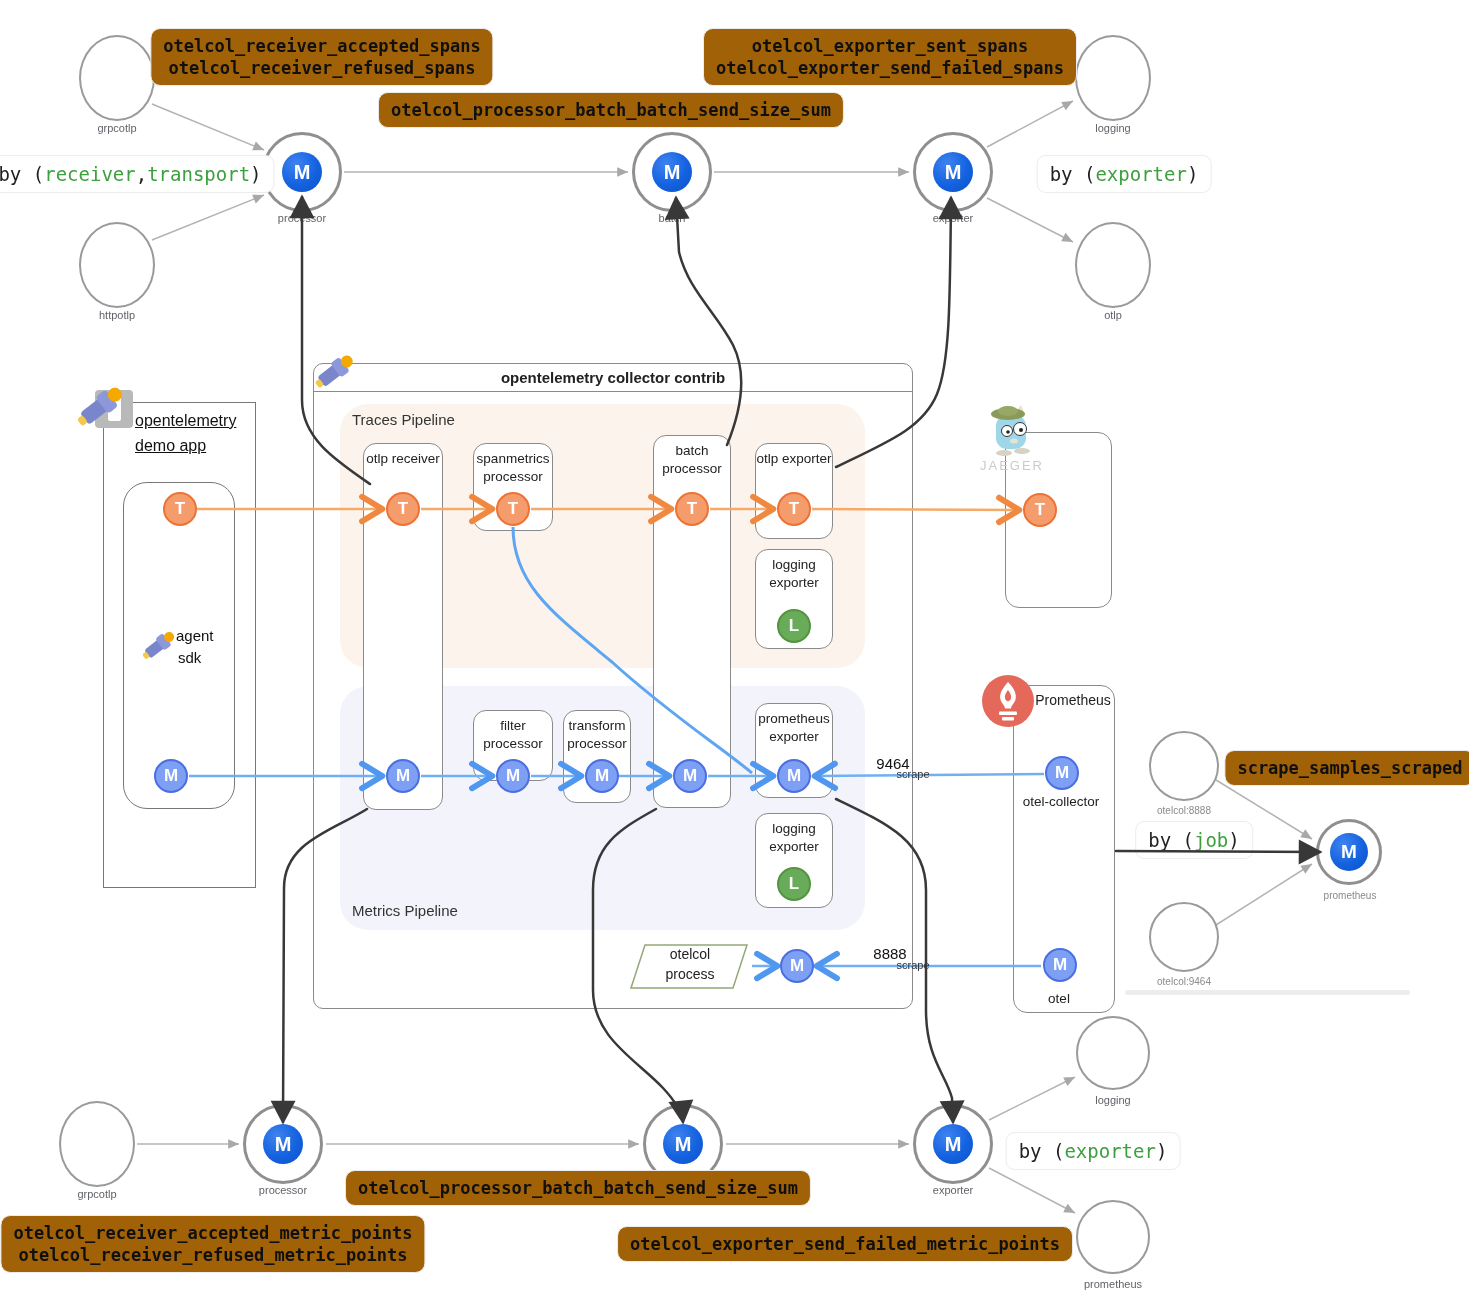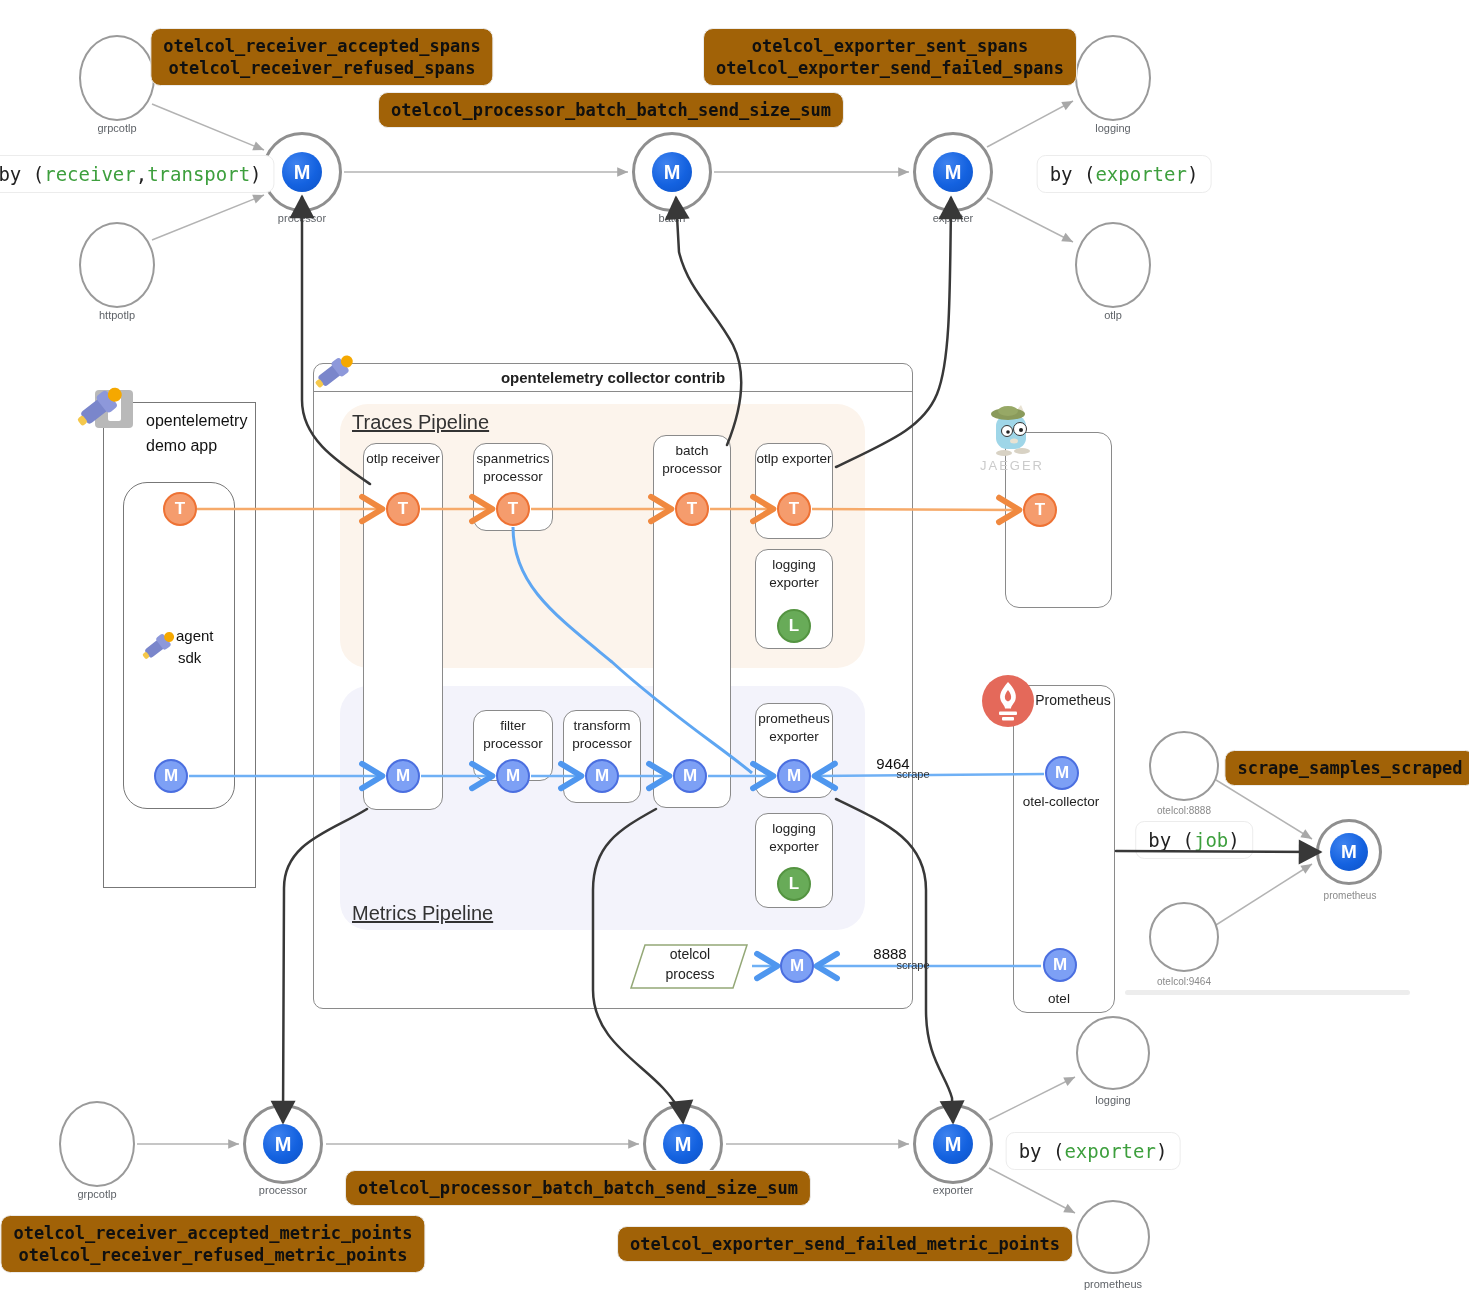--- a/index.html
+++ b/index.html
@@ -29,21 +29,21 @@
   .nl{position:absolute;font-size:11px;color:#5f6368;white-space:nowrap;transform:translateX(-50%);}
   .nl.tiny{font-size:10px;color:#8a8a8a;}
   .ml{position:absolute;font-family:"DejaVu Sans Mono","Liberation Mono",monospace;font-weight:bold;
       font-size:17px;line-height:22px;color:#101010;white-space:nowrap;text-align:center;
       transform:translateX(-50%);background:#a16207;border:1.5px solid #ececec;border-radius:10px;padding:6px 12px;}
   .byl{position:absolute;font-family:"DejaVu Sans Mono","Liberation Mono",monospace;font-size:19px;color:#222;
       white-space:nowrap;transform:translateX(-50%);background:#fff;border:1.5px solid #ececec;border-radius:9px;
       padding:7px 12px;}
   .byl .green{color:#3d9f3d;margin-top:23px;}
   .title{position:absolute;font-size:16px;line-height:25px;color:#111;}
-  .plabel{position:absolute;font-size:20px;color:#333;white-space:nowrap;text-decoration:underline;}
+  .plabel{position:absolute;font-size:15px;color:#333;white-space:nowrap;}
   .porttxt{position:absolute;font-size:15px;color:#111;white-space:nowrap;transform:translateX(-50%);}
   .scrtxt{position:absolute;font-size:11px;color:#333;white-space:nowrap;transform:translateX(-50%);}
   .divider{position:absolute;background:#ededed;border-radius:3px;}
   .ctext{position:absolute;font-size:14px;color:#222;white-space:nowrap;transform:translateX(-50%);text-align:center;}
 </style>
 </head>
 <body>
 
 <div id="canvas">
 
@@ -61,21 +61,21 @@
   <div class="pbox" style="left:473px;top:443px;width:80px;height:88px;">
     <span>spanmetrics processor</span></div>
   <div class="pbox" style="left:653px;top:435px;width:78px;height:373px;">
     <span>batch processor</span></div>
   <div class="pbox" style="left:755px;top:443px;width:78px;height:96px;">
     <span>otlp exporter</span></div>
   <div class="pbox" style="left:755px;top:549px;width:78px;height:100px;">
     <span>logging exporter</span></div>
   <div class="pbox" style="left:473px;top:710px;width:80px;height:71px;">
     <span>filter processor</span></div>
-  <div class="pbox" style="left:563px;top:710px;width:78px;height:93px;">
+  <div class="pbox" style="left:563px;top:710px;width:68px;height:93px;">
     <span>transform processor</span></div>
   <div class="pbox" style="left:755px;top:703px;width:78px;height:95px;">
     <span>prometheus exporter</span></div>
   <div class="pbox" style="left:755px;top:813px;width:78px;height:95px;">
     <span>logging exporter</span></div>
 
   <div class="rframe" style="left:1005px;top:432px;width:107px;height:176px;border-radius:14px;"></div>
   <div class="rframe" style="left:1013px;top:685px;width:102px;height:328px;border-radius:14px;"></div>
 
   <div class="divider" style="left:1125px;top:990px;width:285px;height:5px;"></div>
@@ -301,21 +301,21 @@
     <div>otelcol_exporter_sent_spans</div>
     <div>otelcol_exporter_send_failed_spans</div>
   </div>
   <div class="byl" style="left:130px;top:155px;">
     <span>by (</span><span class="green">receiver</span><span>,</span><span class="green">transport</span><span>)</span>
   </div>
   <div class="byl" style="left:1124px;top:155px;">
     <span>by (</span><span class="green">exporter</span><span>)</span>
   </div>
 
-  <div class="title" style="left:146px;top:408px;">
+  <div class="title" style="left:135px;top:408px;text-decoration:underline;">
     <div>opentelemetry</div>
     <div>demo app</div>
   </div>
   <div class="title" style="left:176px;top:625px;font-size:15px;line-height:22px;">
     <div>agent</div>
     <div style="padding-left:2px;">sdk</div>
   </div>
 
   <div class="ctext" style="left:613px;top:369px;font-weight:bold;font-size:15px;">opentelemetry collector contrib</div>
   <div class="plabel" style="left:352px;top:411px;">Traces Pipeline</div>

